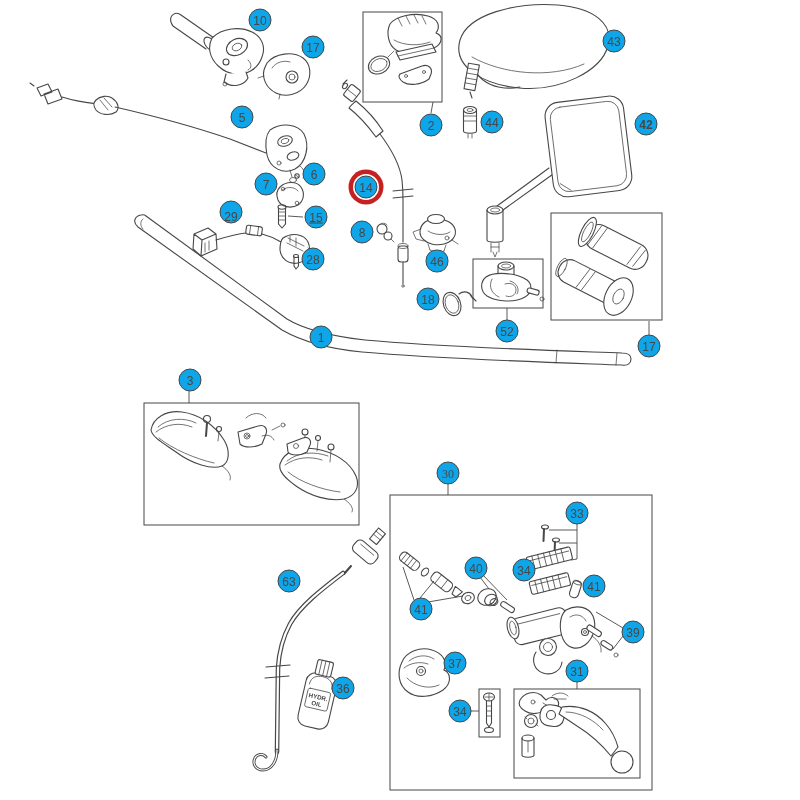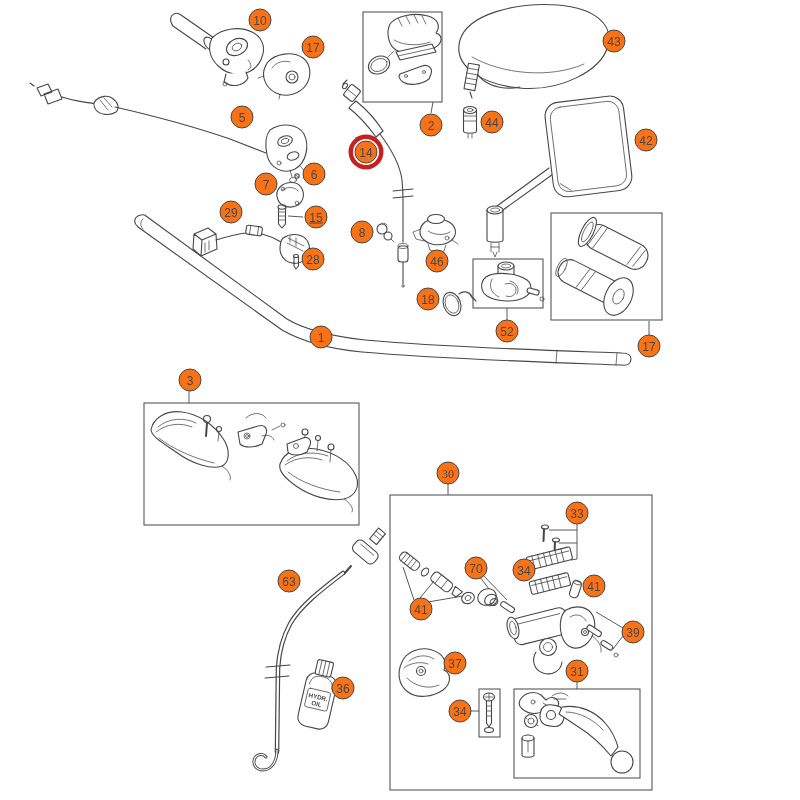--- a/index.html
+++ b/index.html
@@ -1,24 +1,24 @@
 <!DOCTYPE html>
 <html style="--ink: #474747; --hl: #c62121; --bg: #ffffff;"><head>
 <meta charset="utf-8">
 <style>
   html,body{margin:0;padding:0;background:#fff;}
   .stage{position:relative;width:800px;height:800px;background:var(--bg,#fff);
          font-family:"Liberation Sans",sans-serif;overflow:hidden;}
   .stage svg{position:absolute;left:0;top:0;z-index:1;}
   .callout-layer{position:absolute;left:0;top:0;width:800px;height:800px;z-index:2;}
   .callout{position:absolute;width:21px;height:21px;border:1.7px solid var(--ink,#474747);
-           border-radius:50%;background:#f97316;display:flex;align-items:center;justify-content:center;
+           border-radius:50%;background:#0ea5e9;display:flex;align-items:center;justify-content:center;
            font-size:12px;font-weight:400;color:var(--ink,#474747);
            transform:translate(-50%,-50%);line-height:1;box-sizing:content-box;}
-  .callout.highlighted{box-shadow:0 0 0 1.5px #fff,0 0 0 6px var(--hl,#c62121);}
+  .callout.highlighted{box-shadow:0 0 0 1.5px #fff,0 0 0 6px var(--hl,#c62121);margin-top:35px;}
   
   .s{fill:none;stroke:var(--ink,#474747);stroke-width:1.1;stroke-linecap:round;stroke-linejoin:round;}
   .sf{fill:#fff;stroke:var(--ink,#474747);stroke-width:1.1;stroke-linejoin:round;stroke-linecap:round;}
   .t{stroke-width:0.75;}
   .b{fill:none;stroke:var(--ink,#474747);stroke-width:1;}
   .ld{fill:none;stroke:var(--ink,#474747);stroke-width:0.9;}
   .w2{stroke-width:2;}
   .cbl{fill:none;stroke:var(--ink,#474747);stroke-width:4.6;stroke-linecap:round;}
   .cblin{fill:none;stroke:#fff;stroke-width:2.2;stroke-linecap:round;}
   .hk{fill:none;stroke:var(--ink,#474747);stroke-width:3;stroke-linecap:round;}
@@ -421,21 +421,21 @@
     </div>
 
     <div class="callout" style="left: 614px; top: 41px;">
       <span>43</span>
     </div>
 
     <div class="callout" style="left: 492px; top: 122px;">
       <span>44</span>
     </div>
 
-    <div class="callout" style="left: 646px; top: 140px;">
+    <div class="callout" style="left: 646px; top: 124px; font-weight: bold;">
       <span>42</span>
     </div>
 
     <div class="callout" style="left: 242px; top: 117px;">
       <span>5</span>
     </div>
 
     <div class="callout highlighted" style="left: 366px; top: 152px;">
       <span>14</span>
     </div>
@@ -449,29 +449,29 @@
     </div>
 
     <div class="callout" style="left: 316px; top: 217px; text-decoration: underline;">
       <span>15</span>
     </div>
 
     <div class="callout" style="left: 362px; top: 232px;">
       <span>8</span>
     </div>
 
-    <div class="callout" style="left: 231px; top: 212px;">
+    <div class="callout" style="left: 231px; top: 212px; align-items: flex-end;">
       <span>29</span>
     </div>
 
     <div class="callout" style="left: 313px; top: 259px;">
       <span>28</span>
     </div>
 
-    <div class="callout" style="left: 437px; top: 261px;">
+    <div class="callout" style="left: 437px; top: 261px; border-radius: 11px;">
       <span>46</span>
     </div>
 
     <div class="callout" style="left: 428px; top: 299px;">
       <span>18</span>
     </div>
 
     <div class="callout" style="left: 507px; top: 331px;">
       <span>52</span>
     </div>
@@ -490,21 +490,21 @@
 
     <div class="callout" style="left: 448px; top: 473px; font-family: Liberation Serif, serif;">
       <span>30</span>
     </div>
 
     <div class="callout" style="left: 577px; top: 513px;">
       <span>33</span>
     </div>
 
     <div class="callout" style="left: 476px; top: 568px;">
-      <span>70</span>
+      <span>40</span>
     </div>
 
     <div class="callout" style="left: 524px; top: 570px;">
       <span>34</span>
     </div>
 
     <div class="callout" style="left: 594px; top: 586px;">
       <span>41</span>
     </div>
 

